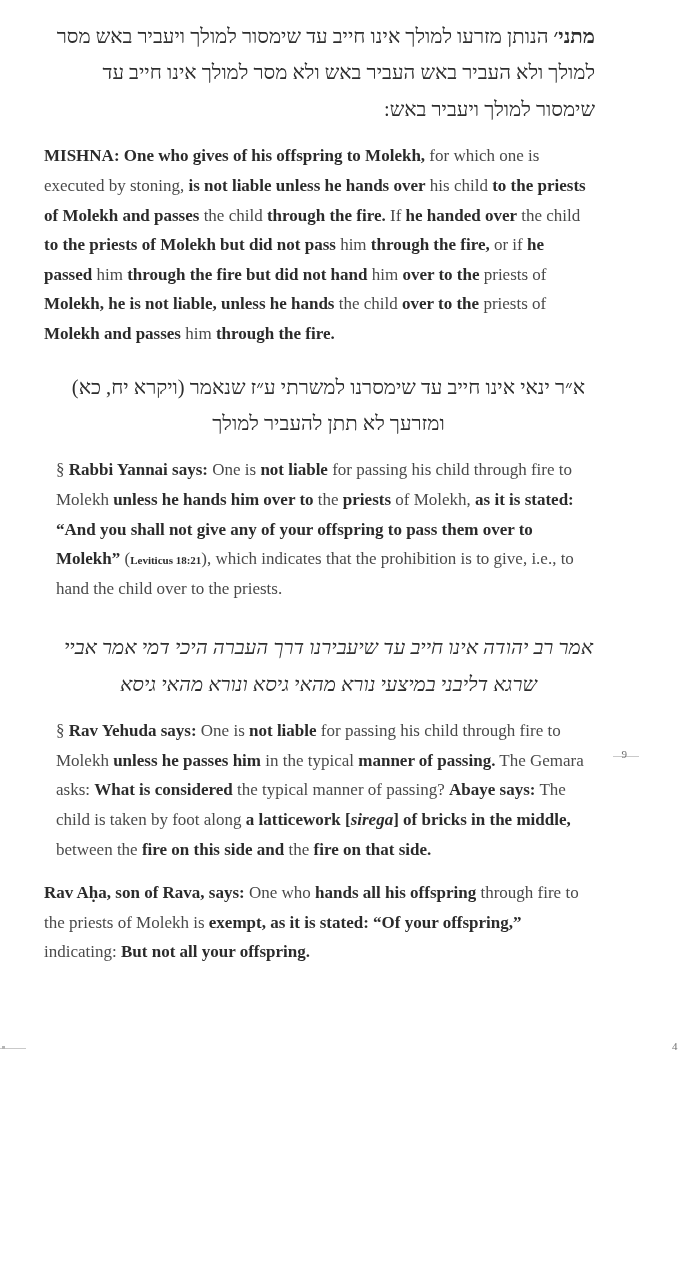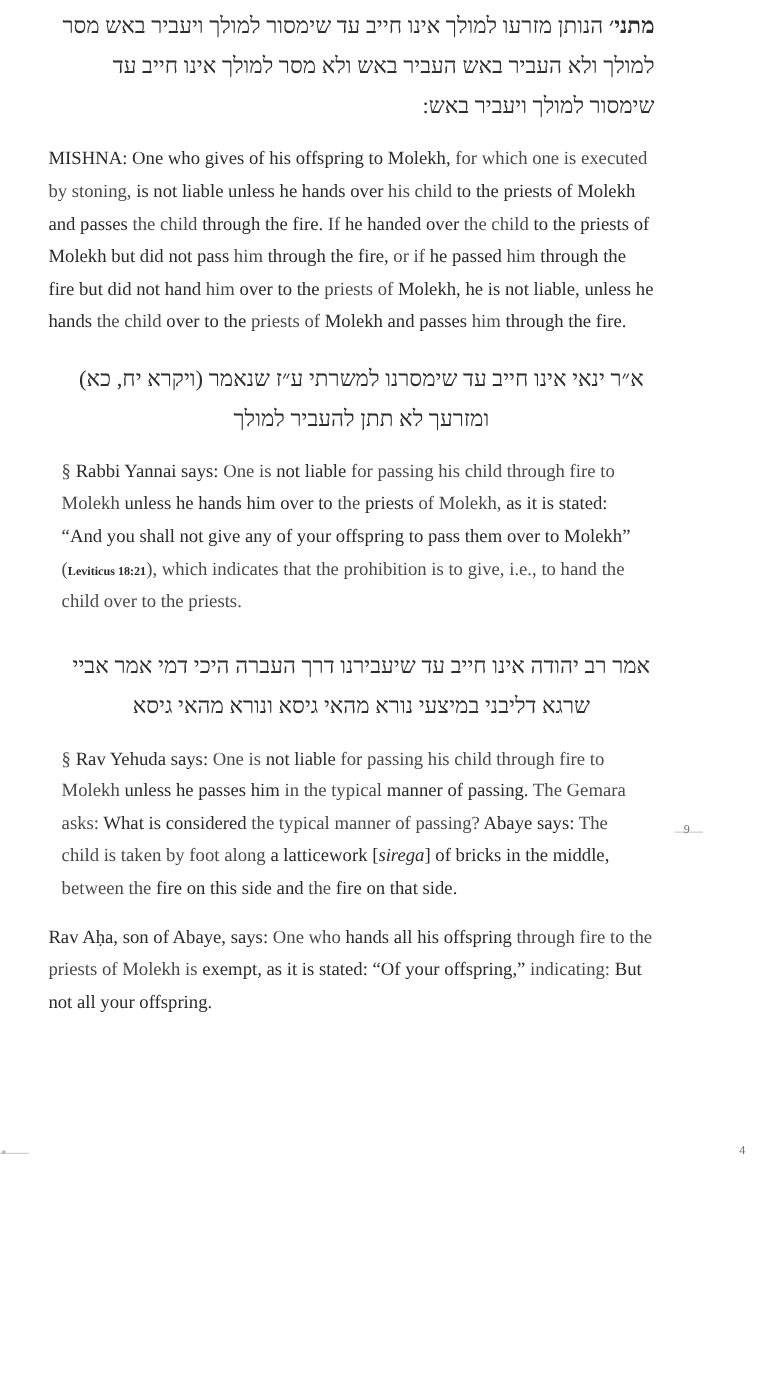--- a/index.html
+++ b/index.html
@@ -13,21 +13,21 @@
     font-family: "Liberation Serif", serif;
     color: #2c2c2c;
     overflow: hidden;
     position: relative;
   }
   .page {
     position: relative;
     width: 639px;
     height: 1262px;
     box-sizing: border-box;
-    padding: 2px 44px 0 44px;
+    padding: 14px 44px 0 44px;
     border-radius: 17px;
   }
 
   
   .heb {
     direction: rtl;
     text-align: right;
     font-family: "Liberation Serif", "DejaVu Serif", serif;
     font-size: 20.5px;
     line-height: 1.78;
@@ -50,37 +50,37 @@
     direction: ltr;
     text-align: left;
     font-family: "Liberation Serif", serif;
     font-size: 17px;
     line-height: 1.74;
     color: #4a4a4a;
     margin: 14px 0 4px 0;
   }
   .eng b {
     color: #2b2b2b;
-    font-weight: normal;
+    font-weight: bold;
   }
   .eng .small {
     font-size: 11px;
     font-weight: bold;
     color: #2b2b2b;
   }
   .eng.indent {
     padding-left: 12px;
     padding-right: 10px;
   }
   .eng.mishna {
     padding-left: 0;
   }
 
   .sp-top { margin-top: 20px; }
-  .sp-top-lg { margin-top: 26px; }
+  .sp-top-lg { margin-top: 26px; font-style: italic; }
 
   
   .marginal {
     position: absolute;
     font-family: "Liberation Serif", serif;
     font-size: 11px;
     color: #6f6f6f;
   }
   .marg-right {
     right: 12px;
@@ -120,21 +120,21 @@
 
   <p class="heb sp-top heb-indent">א״ר ינאי אינו חייב עד שימסרנו למשרתי ע״ז שנאמר (ויקרא יח, כא) ומזרעך לא תתן להעביר למולך</p>
 
   <p class="eng indent">§ <b class="bold">Rabbi Yannai says:</b> One is <b class="bold">not liable</b> for passing his child through fire to Molekh <b class="bold">unless he hands him over to</b> the <b class="bold">priests</b> of Molekh, <b class="bold">as it is stated: “And you shall not give any of your offspring to pass them over to Molekh”</b> (<span class="small">Leviticus 18:21</span>), which indicates that the prohibition is to give, i.e., to hand the child over to the priests.</p>
 
   <p class="heb sp-top-lg heb-indent">אמר רב יהודה אינו חייב עד שיעבירנו דרך העברה היכי דמי אמר אביי שרגא דליבני במיצעי נורא מהאי גיסא ונורא מהאי גיסא</p>
 
   <p class="eng indent">§ <b class="bold">Rav Yehuda says:</b> One is <b class="bold">not liable</b> for passing his child through fire to Molekh <b class="bold">unless he passes him</b> in the typical <b class="bold">manner of passing.</b> The Gemara asks: <b class="bold">What is considered</b> the typical manner of passing? <b class="bold">Abaye says:</b> The child is taken by foot along <b class="bold">a latticework [</b><b class="bold"><i>sirega</i></b><b class="bold">] of bricks in the middle,</b> between the <b class="bold">fire on this side and</b> the <b class="bold">fire on that side.</b></p>
 
 
-  <p class="eng"><b class="bold">Rav Aḥa, son of Abaye, says:</b> One who <b class="bold">hands all his offspring</b> through fire to the priests of Molekh is <b class="bold">exempt, as it is stated: “Of your offspring,”</b> indicating: <b class="bold">But not all your offspring.</b></p>
+  <p class="eng"><b class="bold">Rav Aḥa, son of Rava, says:</b> One who <b class="bold">hands all his offspring</b> through fire to the priests of Molekh is <b class="bold">exempt, as it is stated: “Of your offspring,”</b> indicating: <b class="bold">But not all your offspring.</b></p>
 
   <div class="rule rule-right" style="top: 756px;"></div>
   <div class="marginal marg-right" style="top: 748px;">9</div>
 
   <div class="rule rule-left" style="top: 1048px;"></div>
   <div class="tick" style="top: 1046px;"></div>
   <div class="marginal marg-left" style="top: 1040px; left: 672px;">4</div>
 
 </div>
 

